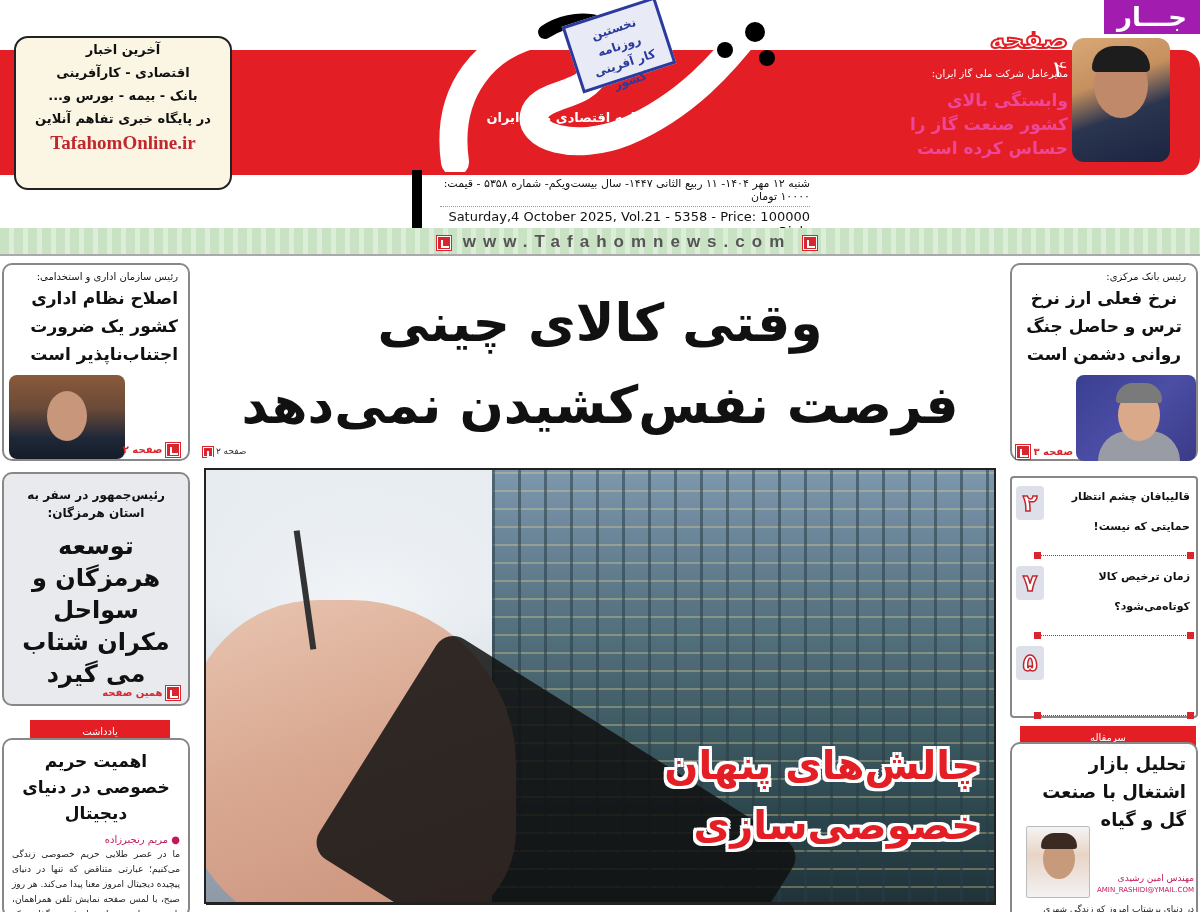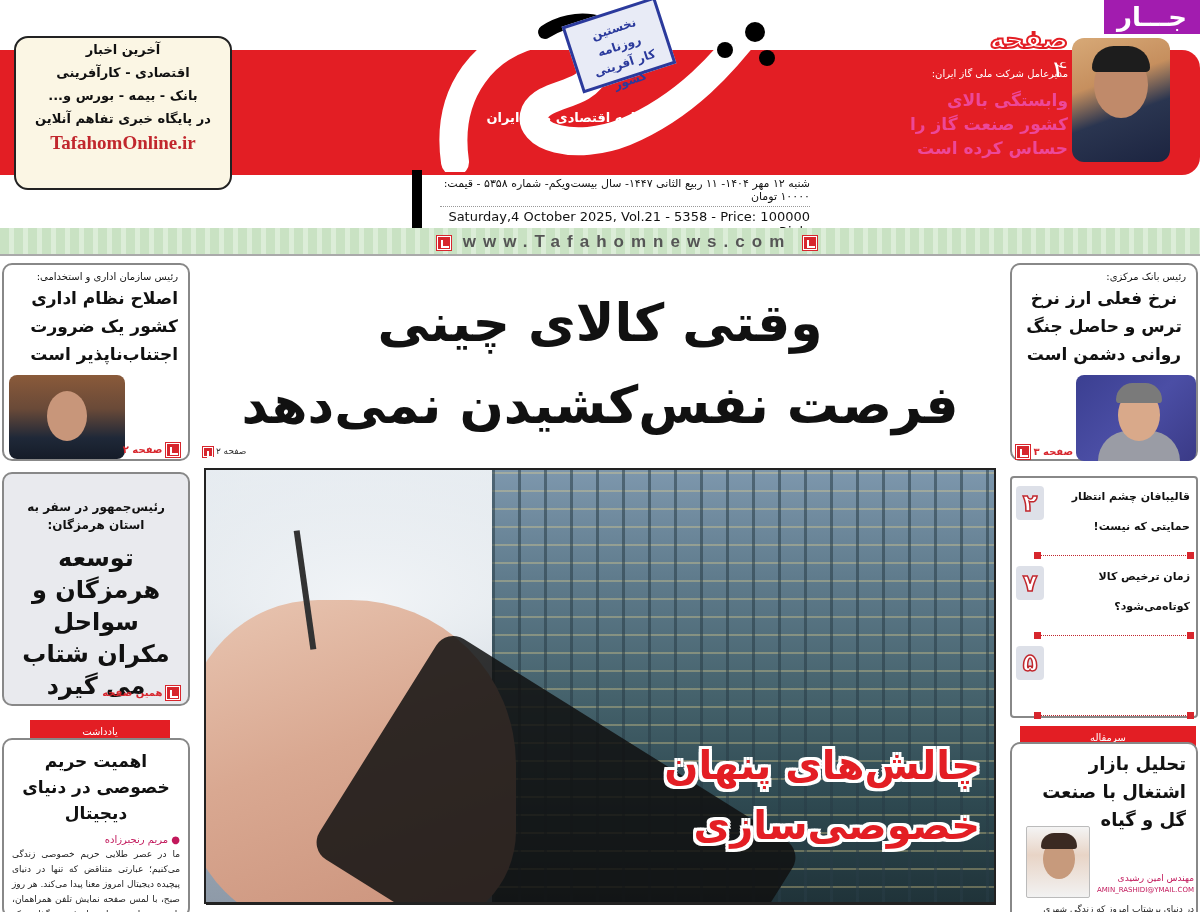--- a/index.html
+++ b/index.html
@@ -46,21 +46,21 @@
 #lc1-photo{left:5px;top:110px;width:116px;height:84px;background:linear-gradient(180deg,#8a5a3a 0%,#6a4a38 40%,#1f2838 75%,#151c28 100%)}
 #lc1-photo .face{position:absolute;left:38px;top:16px;width:40px;height:50px;border-radius:50%;background:#c8967a}
 
 #rc1{left:1010px;top:263px;width:188px;height:198px}
 #rc1-photo{left:64px;top:110px;width:120px;height:86px;background:linear-gradient(135deg,#3b3f91 0%,#4b4ea5 50%,#3a3a86 100%)}
 #rc1-photo .face{position:absolute;left:42px;top:14px;width:42px;height:52px;border-radius:50%;background:#d9a98a}
 #rc1-photo .hair{position:absolute;left:40px;top:8px;width:46px;height:20px;border-radius:20px 20px 4px 4px;background:#7a7a7a}
 #rc1-photo .suit{position:absolute;left:22px;top:56px;width:82px;height:40px;border-radius:30px 30px 0 0;background:#9a9ca5}
 
 #lc2{left:2px;top:472px;width:188px;height:234px;background:#e9eaee}
-#lc2 .kicker{font-size:12px;font-weight:bold;text-align:center;padding:24px 8px 0;line-height:18px}
+#lc2 .kicker{font-size:12px;font-weight:bold;text-align:center;padding:12px 8px 0;line-height:18px}
 #lc2 .head{font-size:24px;font-weight:bold;text-align:center;line-height:32px;padding-top:8px}
 
 #rc2{left:1010px;top:476px;width:188px;height:242px}
 .brief{position:absolute;right:6px;width:176px;height:74px}
 .brief .num{position:absolute;left:2px;top:4px;width:28px;height:34px;background:#dde0e8;border-radius:4px;color:#fff;-webkit-text-stroke:1.5px #c1272d;font-size:24px;font-weight:bold;text-align:center;line-height:34px}
 .brief .txt{position:absolute;right:0;top:0;width:140px;font-size:11px;font-weight:bold;text-align:right;line-height:30px}
 .brief .sep{position:absolute;left:22px;right:-4px;bottom:0;border-top:1px dotted #c1272d}
 .brief .sep::before,.brief .sep::after{content:"";position:absolute;top:-4px;width:7px;height:7px;background:#d7262d}
 .brief .sep::before{left:-2px}.brief .sep::after{right:0}
 

